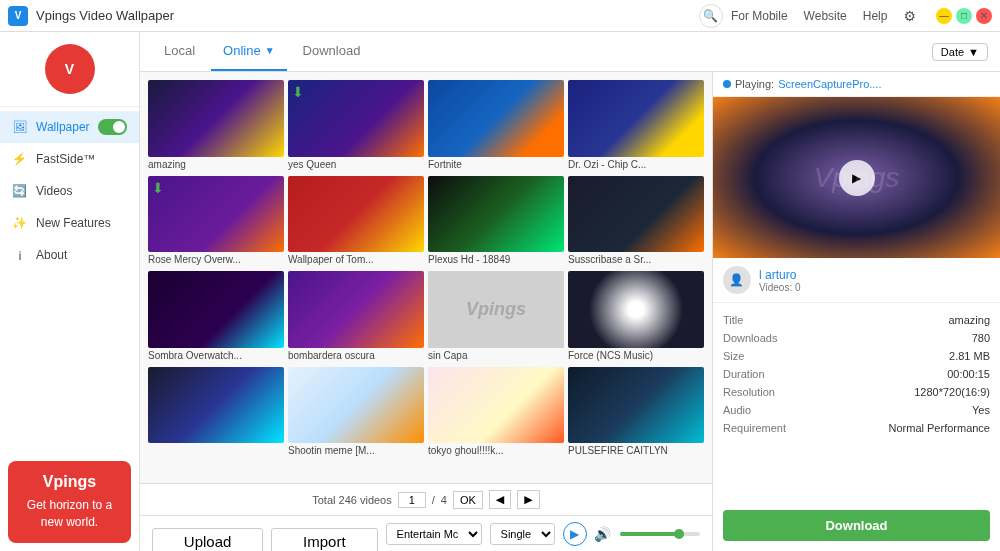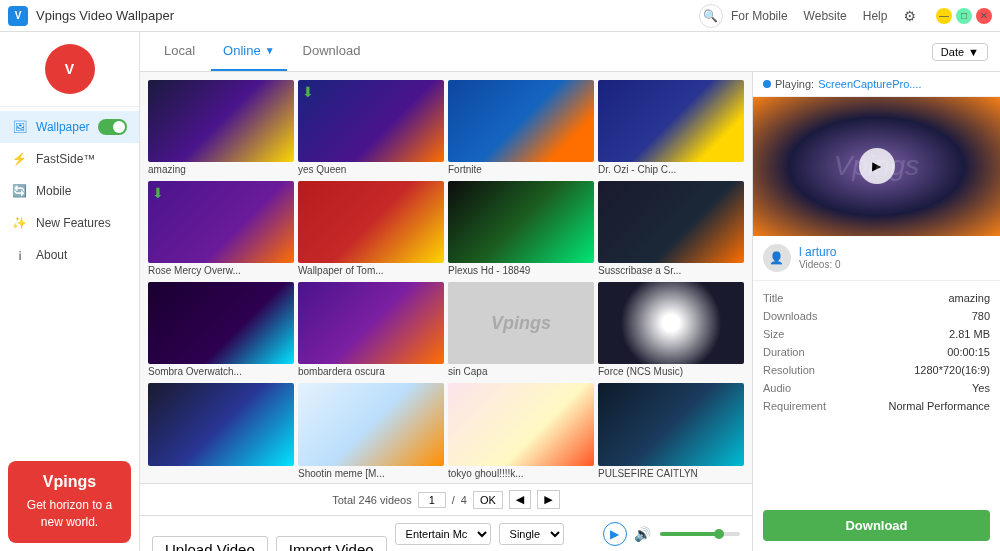--- a/index.html
+++ b/index.html
@@ -104,21 +104,21 @@
     .toolbar-select { padding: 3px 6px; border: 1px solid #ccc; background: white; border-radius: 3px; cursor: pointer; font-size: 11px; }
     .play-controls { margin-left: auto; display: flex; align-items: center; gap: 8px; }
     .play-btn { width: 24px; height: 24px; border-radius: 12px; background: transparent; border: 1px solid #1e88e5; display: flex; align-items: center; justify-content: center; cursor: pointer; color: #1e88e5; font-size: 12px; }
     .volume-icon { color: #777; font-size: 14px; cursor: pointer; }
     .seek-bar { width: 80px; height: 4px; background: #ddd; border-radius: 2px; position: relative; cursor: pointer; }
     .seek-bar-fill { height: 100%; width: 75%; background: #4caf50; border-radius: 2px; }
     .seek-thumb { width: 10px; height: 10px; background: #4caf50; border-radius: 5px; position: absolute; right: 20%; top: -3px; }
 
     
     .right-panel {
-      width: 248px; background: #fff; border-left: 1px solid #ddd;
+      width: 288px; background: #fff; border-left: 1px solid #ddd;
       display: flex; flex-direction: column; flex-shrink: 0;
     }
     .right-panel-header {
       padding: 6px 10px; font-size: 11px; color: #555; border-bottom: 1px solid #eee;
       display: flex; align-items: center; gap: 4px;
     }
     .playing-dot { width: 8px; height: 8px; border-radius: 4px; background: #1e88e5; flex-shrink: 0; }
     .video-preview {
       width: 100%; aspect-ratio: 16/9; background: #1a1a2e; position: relative;
       display: flex; align-items: center; justify-content: center;
@@ -192,21 +192,21 @@
         <div class="sidebar-item-icon">🖼</div>
         <span>Wallpaper</span>
         <div class="toggle-switch"></div>
       </div>
       <div class="sidebar-item">
         <div class="sidebar-item-icon">⚡</div>
         <span>FastSide™</span>
       </div>
       <div class="sidebar-item">
         <div class="sidebar-item-icon">🔄</div>
-        <span>Mobile</span>
+        <span>Videos</span>
       </div>
       <div class="sidebar-item">
         <div class="sidebar-item-icon">✨</div>
         <span>New Features</span>
       </div>
       <div class="sidebar-item">
         <div class="sidebar-item-icon">ℹ</div>
         <span>About</span>
       </div>
     </div>

